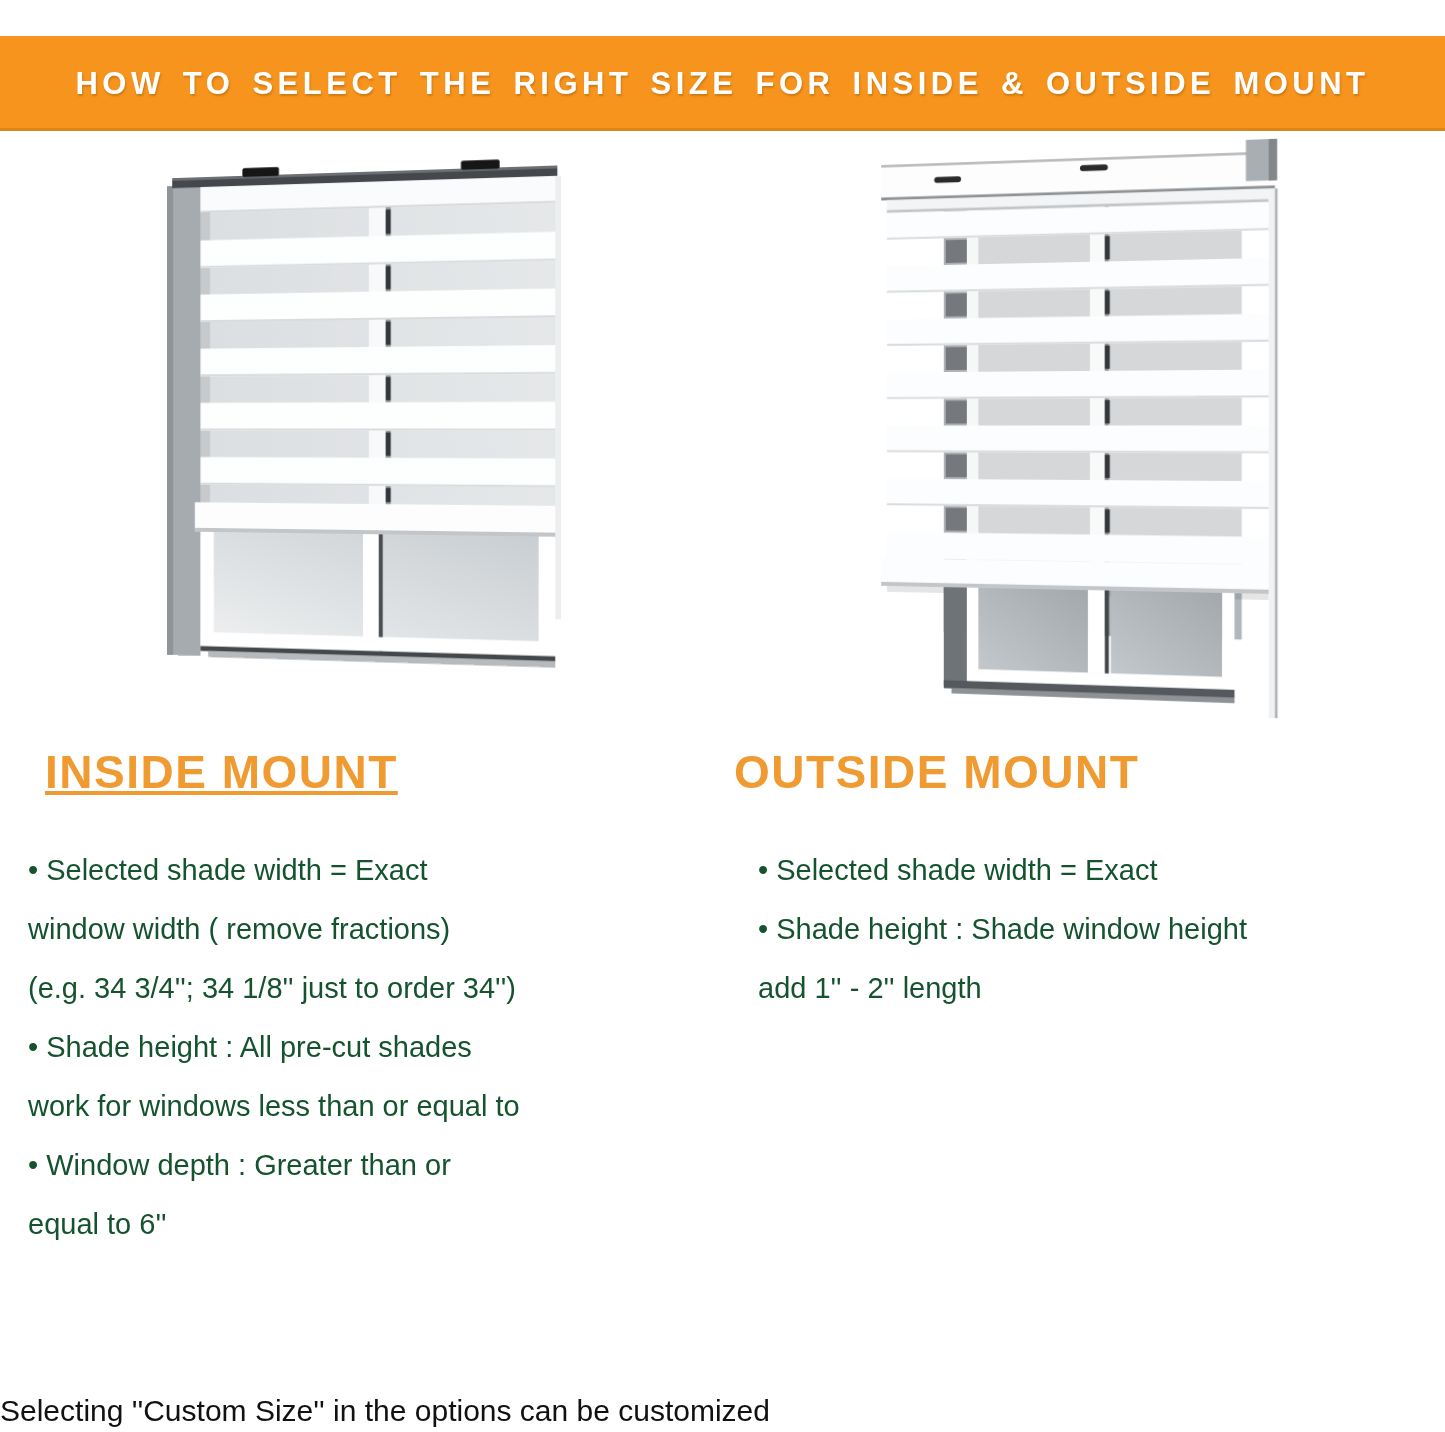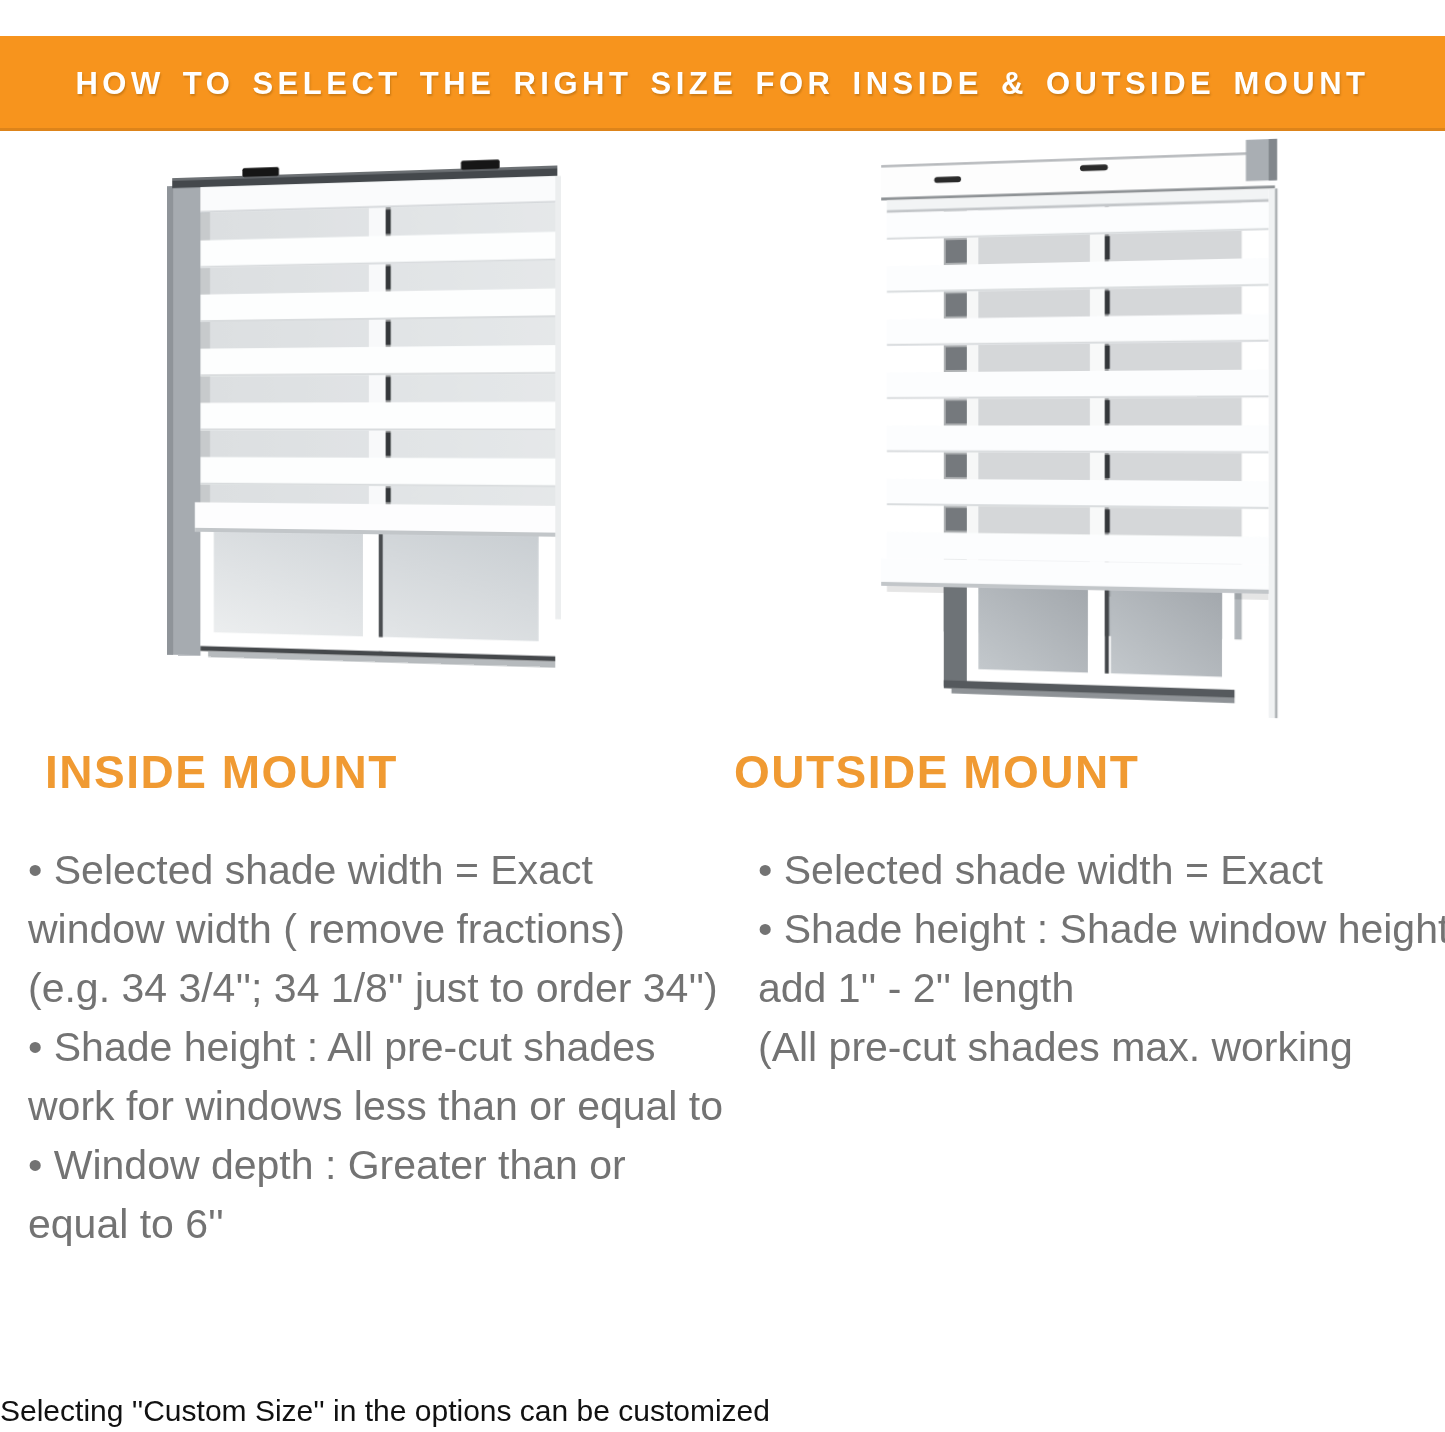--- a/index.html
+++ b/index.html
@@ -26,21 +26,21 @@
   .illus-inside{left:158px;top:152px;width:402px;height:548px;}
   .illus-outside{left:872px;top:142px;width:416px;height:575px;}
   
   .mount-heading{
     position:absolute;margin:0;font-size:46px;font-weight:700;
     letter-spacing:1.5px;white-space:nowrap;
   }
   .h-inside{left:45px;top:745px;}
   .h-outside{left:734px;top:745px;text-align:right;}
   
-  .col{position:absolute;top:841px;color:#737373;font-size:41px;line-height:59px;}
+  .col{position:absolute;top:841px;color:#14532d;font-size:29px;line-height:59px;}
   .col-left{left:28px;width:660px;}
   .col-right{left:758px;width:680px;}
   .col .line{white-space:nowrap;}
   
   .footer-note{
     position:absolute;left:0;top:1394px;width:100%;text-align:left;
     color:#111111;font-size:30px;white-space:nowrap;
   }
 </style>
 </head>
@@ -218,35 +218,34 @@
         <rect x="74" y="546" width="285" height="5" fill="#8e9296"></rect>
       </g>
 
       <g>
         <rect x="392" y="52" width="8" height="512" fill="#f0f2f3"></rect>
         <rect x="398" y="52" width="2.5" height="512" fill="#aeb2b5"></rect>
       </g>
     </svg>
   </div>
 
-  <h2 class="mount-heading h-inside" style="color: rgb(240, 154, 50);">INSIDE MOUNT</h2>
+  <h2 class="mount-heading h-inside" style="color: rgb(240, 154, 50); text-decoration: underline;">INSIDE MOUNT</h2>
   <h2 class="mount-heading h-outside" style="color: rgb(240, 154, 50);">OUTSIDE MOUNT</h2>
 
   <div class="col col-left">
     <div class="line">• Selected shade width = Exact</div>
     <div class="line">window width ( remove fractions)</div>
     <div class="line">(e.g. 34 3/4''; 34 1/8'' just to order 34'')</div>
     <div class="line">• Shade height : All pre-cut shades</div>
     <div class="line">work for windows less than or equal to</div>
     <div class="line">• Window depth : Greater than or</div>
     <div class="line">equal to 6''</div>
   </div>
 
   <div class="col col-right">
     <div class="line">• Selected shade width = Exact</div>
     <div class="line">• Shade height : Shade window height</div>
     <div class="line">add 1'' - 2'' length</div>
-    <div class="line">(All pre-cut shades max. working</div>
   </div>
 
   <div class="footer-note">Selecting ''Custom Size'' in the options can be customized</div>
 
 </div>
 
 </body></html>

